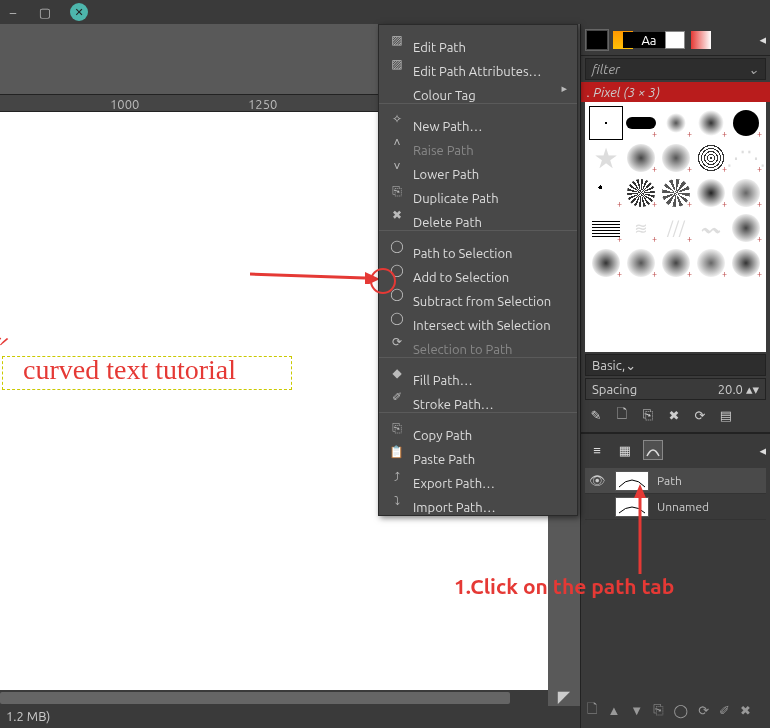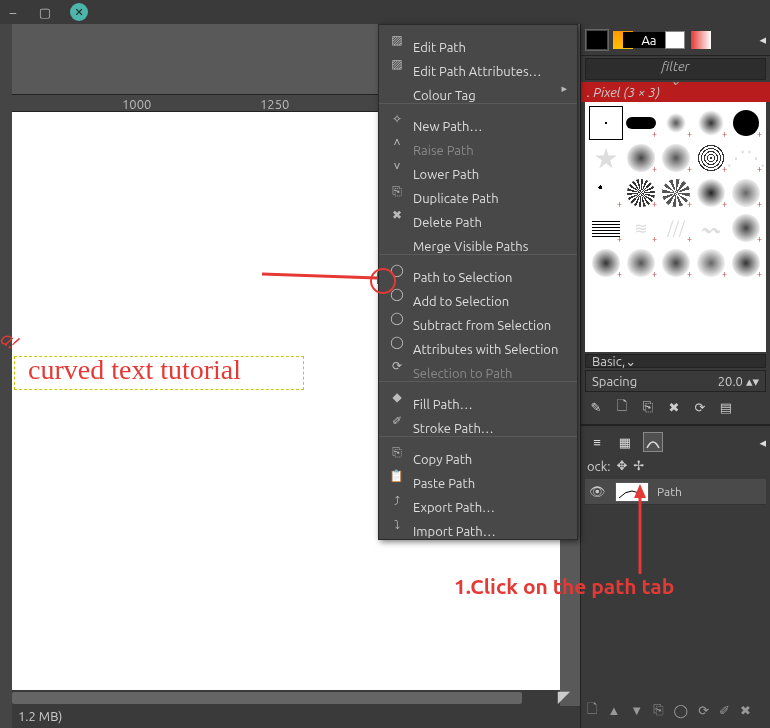--- a/index.html
+++ b/index.html
@@ -3,25 +3,25 @@
 <meta charset="utf-8">
 <style>
 * { margin: 0; padding: 0; box-sizing: border-box; font-family: "Ubuntu", "Segoe UI", sans-serif; font-size: 13px; }
 body { width: 770px; height: 728px; background: #454545; overflow: hidden; position: relative; color: #ddd; }
 .titlebar { height: 24px; background: #3a3a3a; display: flex; align-items: center; padding: 0 6px; }
 .titlebar-text { flex: 1; white-space: nowrap; overflow: hidden; color: #ccc; font-size: 12px; }
 .win-controls { display: flex; gap: 18px; align-items: center; }
 .win-btn { width: 14px; height: 14px; display: flex; align-items: center; justify-content: center; color: #bbb; }
 .win-close { width: 18px; height: 18px; border-radius: 50%; background: #4db6ac; display: flex; align-items: center; justify-content: center; color: #222; font-size: 11px; }
 .main-area { position: relative; height: 704px; display: flex; }
-.canvas-col { width: 580px; position: relative; background: #595959; margin-left: 12px; }
+.canvas-col { width: 580px; position: relative; background: #595959; }
 .ruler-h { position: absolute; top: 70px; left: 0; right: 20px; height: 18px; background: #454545; border-top: 1px solid #222; border-bottom: 1px solid #222; color: #bbb; font-size: 10px; }
 .ruler-h .tick { position: absolute; top: 2px; }
 .canvas-bg { position: absolute; top: 88px; left: 0; width: 548px; height: 580px; background: #fff; }
-.text-on-canvas { position: absolute; top: 330px; left: 16px; color: #e53935; font-size: 28px; font-family: serif; }
+.text-on-canvas { position: absolute; top: 330px; left: 23px; color: #e53935; font-size: 28px; font-family: serif; }
 .sel-box { position: absolute; top: 332px; left: 2px; width: 290px; height: 34px; border: 1px dashed #c9c900; }
 .red-handle { position: absolute; top: 304px; left: -10px; transform: rotate(35deg); color: #e53935; font-size: 20px; font-style: italic; }
 .ann1 { position: absolute; top: 212px; left: 108px; color: #e53935; font-size: 22px; font-weight: bold; }
 .arrow1 { position: absolute; top: 240px; left: 250px; width: 130px; height: 20px; }
 .arrow1 svg { width: 100%; height: 100%; }
 .ann2 { position: absolute; top: 550px; left: 454px; color: #e53935; font-size: 21px; font-weight: bold; z-index: 50; text-align: center; }
 .arrow2 { position: absolute; top: 460px; left: 630px; width: 20px; height: 90px; z-index: 50; }
 .status { position: absolute; bottom: 0; left: 0; right: 0; height: 22px; background: #3a3a3a; color: #ccc; padding: 3px 6px; font-size: 12px; }
 .scroll-track { position: absolute; left: 0; width: 548px; bottom: 22px; height: 16px; background: #3a3a3a; }
 .scroll-thumb { position: absolute; left: 0; width: 510px; top: 2px; height: 12px; background: #656565; border-radius: 2px; }
@@ -35,29 +35,29 @@
 .menu-item .mi-sub { color: #bbb; font-size: 11px; }
 .menu-sep { height: 1px; background: #5a5a5a; margin: 3px 0; }
 .menu-item.highlight-target { position: relative; }
 .hl-circle { position: absolute; top: 244px; left: 370px; width: 26px; height: 26px; border: 2px solid #e53935; border-radius: 50%; z-index: 110; }
 
 .right-panel { width: 190px; background: #3a3a3a; position: relative; border-left: 1px solid #222; }
 .tab-icons { height: 32px; display: flex; align-items: center; gap: 2px; padding: 0 4px; border-bottom: 1px solid #222; }
 .tab-icons .ticon { width: 24px; height: 22px; display: flex; align-items: center; justify-content: center; border: 1px solid transparent; }
 .tab-icons .ticon.active { border: 1px solid #666; background: #474747; }
 .swatch { width: 20px; height: 18px; }
-.filter-row { height: 22px; display: flex; align-items: center; background: #2d2d2d; border: 1px solid #222; margin: 2px 4px; padding: 0 6px; color: #aaa; font-style: italic; font-size: 12px; justify-content: space-between; flex-direction: column; }
+.filter-row { height: 22px; display: flex; align-items: center; background: #2d2d2d; border: 1px solid #222; margin: 2px 4px; padding: 8px 6px; color: #aaa; font-style: italic; font-size: 12px; justify-content: space-between; }
 .brush-label { padding: 3px 6px; color: #ccc; font-size: 13px; font-style: italic; background: #b91c1c; }
 .brush-grid { background: #fff; margin: 0 4px; height: 250px; padding: 4px; position: relative; overflow: hidden; }
 .brush-grid-inner { display: grid; grid-template-columns: repeat(5, 34px); gap: 1px; }
 .bcell { width: 34px; height: 34px; display: flex; align-items: center; justify-content: center; position: relative; }
 .bcell.sel { border: 1px solid #000; }
 .bcell .corner { position: absolute; right: 1px; bottom: 1px; font-size: 9px; color: #c05050; }
 .shape { background: #000; }
-.dropdown-row { height: 14px; display: flex; align-items: center; background: #2d2d2d; border: 1px solid #222; margin: 2px 4px; padding: 0 6px; color: #ccc; font-size: 12px; justify-content: flex-start; }
+.dropdown-row { height: 22px; display: flex; align-items: center; background: #2d2d2d; border: 1px solid #222; margin: 2px 4px; padding: 0 6px; color: #ccc; font-size: 12px; justify-content: flex-start; }
 .spacing-row { height: 22px; display: flex; align-items: center; background: #3a3a3a; margin: 0 4px; padding: 0 6px; color: #ccc; font-size: 12px; justify-content: space-between; border: 1px solid #222; }
 .tool-row { height: 30px; display: flex; align-items: center; gap: 8px; padding: 0 6px; color: #ccc; }
 .tool-row .tb { width: 18px; height: 18px; display: flex; align-items: center; justify-content: center; font-size: 13px; }
 .sep-h { height: 2px; background: #222; margin: 2px 0; }
 .tabs2 { display: flex; align-items: center; padding: 4px 6px; gap: 8px; }
 .tabs2 .t2 { width: 20px; height: 20px; display: flex; align-items: center; justify-content: center; }
 .tabs2 .t2.active { border: 1px solid #888; background: #505050; }
 .lock-row { display: flex; align-items: center; gap: 6px; padding: 2px 6px; color: #ccc; font-size: 12px; }
 .path-list { padding: 4px; }
 .path-item { display: flex; align-items: center; height: 26px; gap: 8px; padding: 0 4px; border-bottom: 1px solid #333; }
@@ -135,40 +135,36 @@
         <span class="mi-label">Lower Path</span>
       </div>
     <div class="menu-item">
         <span class="mi-icon">⎘</span>
         <span class="mi-label">Duplicate Path</span>
       </div>
     <div class="menu-item">
         <span class="mi-icon">✖</span>
         <span class="mi-label">Delete Path</span>
       </div>
-    <div class="menu-item">
-        <span class="mi-icon"></span>
-        <span class="mi-label">Merge Visible Paths</span>
-      </div>
     <div class="menu-sep"></div>
     <div class="menu-item highlight-target">
         <span class="mi-icon">◯</span>
         <span class="mi-label">Path to Selection</span>
       </div>
     <div class="menu-item">
         <span class="mi-icon">◯</span>
         <span class="mi-label">Add to Selection</span>
       </div>
     <div class="menu-item">
         <span class="mi-icon">◯</span>
         <span class="mi-label">Subtract from Selection</span>
       </div>
     <div class="menu-item">
         <span class="mi-icon">◯</span>
-        <span class="mi-label">Attributes with Selection</span>
+        <span class="mi-label">Intersect with Selection</span>
       </div>
     <div class="menu-item disabled">
         <span class="mi-icon">⟳</span>
         <span class="mi-label">Selection to Path</span>
       </div>
     <div class="menu-sep"></div>
     <div class="menu-item">
         <span class="mi-icon">◆</span>
         <span class="mi-label">Fill Path…</span>
       </div>
@@ -342,35 +338,39 @@
     <div class="tabs2">
       <span class="t2">≡</span>
       <span class="t2">▦</span>
       <span class="t2 active">
           <svg width="16" height="16" viewBox="0 0 16 16">
             <path d="M2 14 Q8 2 14 14" stroke="#ddd" fill="none" stroke-width="1.5"></path>
           </svg>
         </span>
       <span class="badge-arrow">◂</span>
     </div>
-    <div class="lock-row">
-      <span>ock:</span>
-      <span>✥</span>
-      <span>✢</span>
-    </div>
     <div class="path-list">
       <div class="path-item sel">
         <span class="eye">👁</span>
         <span class="thumb">
             <svg width="30" height="16" viewBox="0 0 30 16">
               <path d="M2 14 Q15 0 28 14" stroke="#000" fill="none"></path>
             </svg>
           </span>
         <span class="pname">Path</span>
       </div>
+      <div class="path-item">
+        <span class="eye"></span>
+        <span class="thumb">
+            <svg width="30" height="16" viewBox="0 0 30 16">
+              <path d="M2 14 Q15 2 28 14" stroke="#000" fill="none"></path>
+            </svg>
+          </span>
+        <span class="pname">Unnamed</span>
+      </div>
     </div>
 
     <div class="bottom-toolrow">
       <span class="tb">🗋</span>
       <span class="tb">▲</span>
       <span class="tb">▼</span>
       <span class="tb">⎘</span>
       <span class="tb">◯</span>
       <span class="tb">⟳</span>
       <span class="tb">✐</span>

